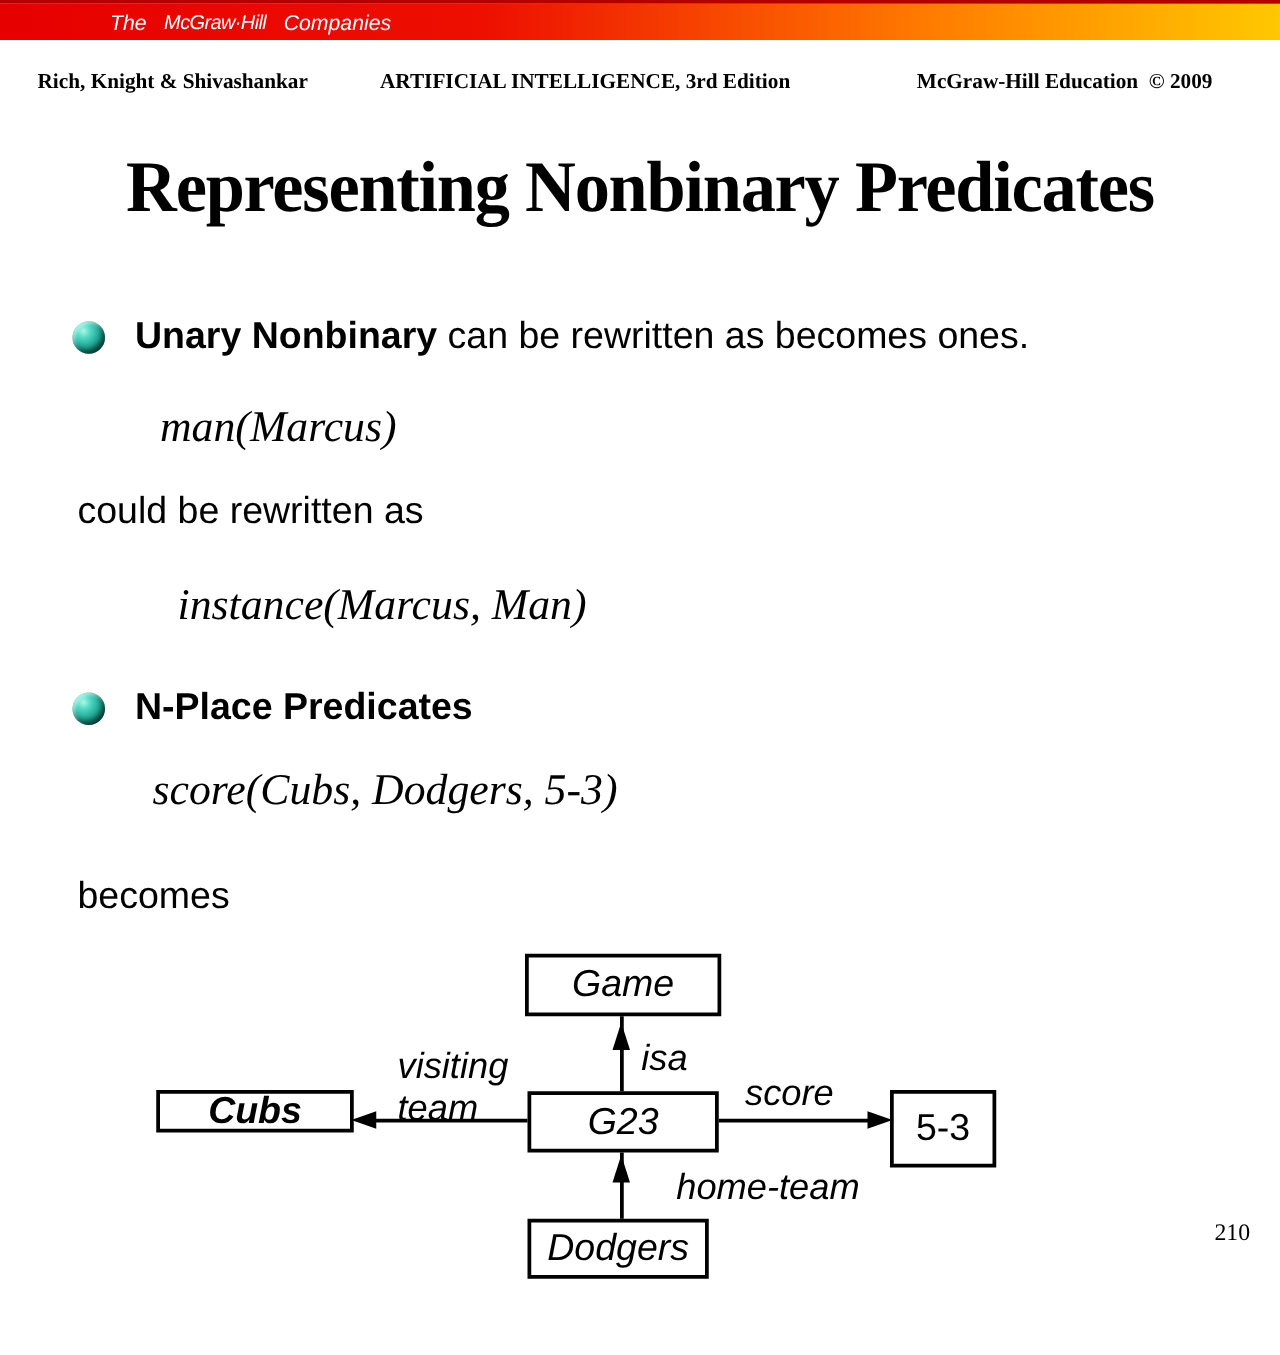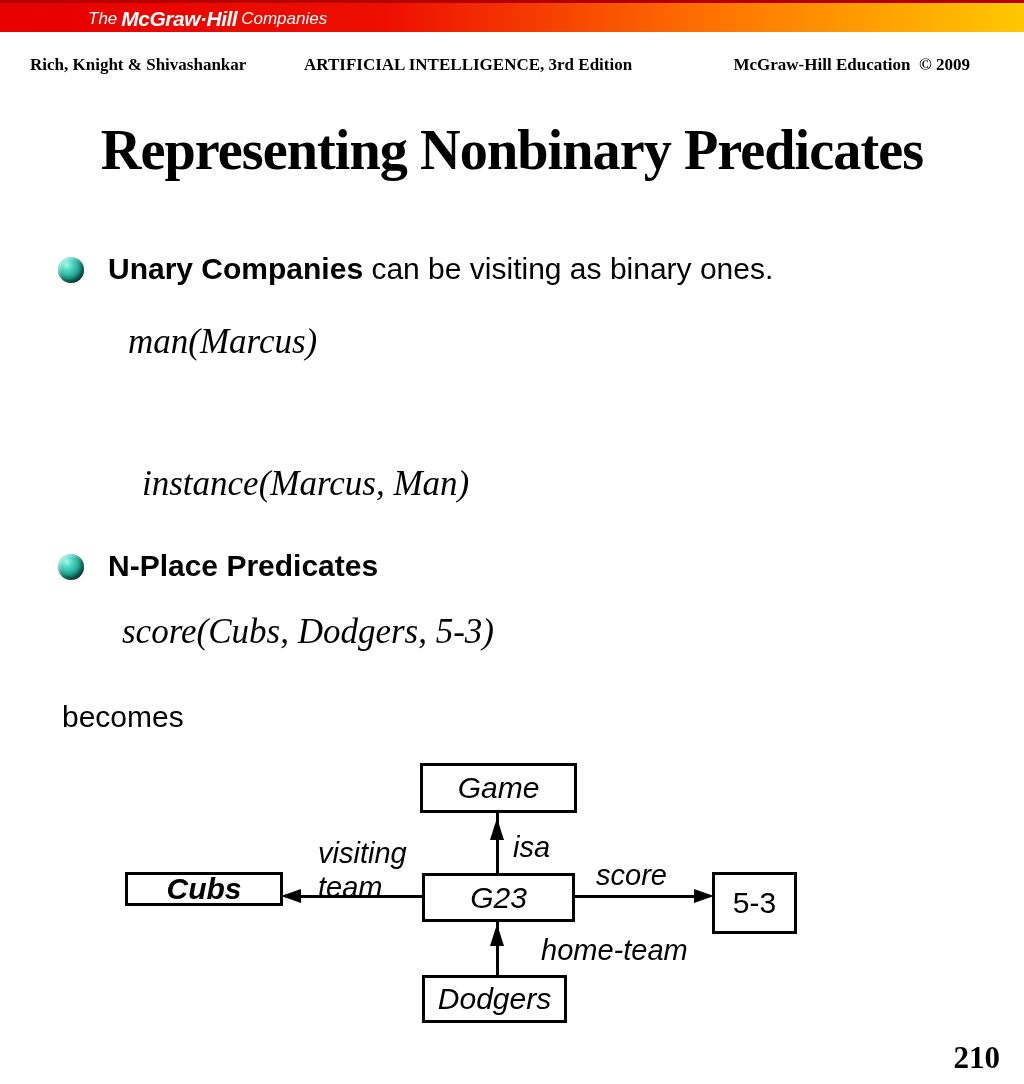--- a/index.html
+++ b/index.html
@@ -21,28 +21,28 @@
     width: 1024px; height: 32px;
     background: linear-gradient(to right, #e60000 0%, #ee0f00 38%, #ff7a00 72%, #ffc800 100%);
     border-top: 3px solid #b50000;
   }
   .logo {
     position: absolute;
     left: 88px; top: 3px;
     height: 26px;
     display: flex;
     align-items: center;
-    gap: 4px;
+    gap: 14px;
     color: #ffffff;
     font-family: "Liberation Sans", sans-serif;
     font-style: italic;
     white-space: nowrap;
   }
   .logo .lite { font-size: 17px; font-weight: 400; }
-  .logo .brand { font-size: 21px; font-weight: 700; letter-spacing: -0.5px; }
+  .logo .brand { font-size: 16px; font-weight: 400; letter-spacing: -0.5px; }
 
   
   .hdr {
     position: absolute;
     top: 55px;
     font-family: "Liberation Serif", serif;
     font-weight: 700;
     font-size: 17px;
     white-space: pre;
   }
@@ -137,24 +137,24 @@
     line-height: 34px;
     white-space: nowrap;
   }
   .lbl-visiting { left: 318px; top: 836px; }
   .lbl-isa      { left: 513px; top: 830px; }
   .lbl-score    { left: 596px; top: 858px; }
   .lbl-home     { left: 513px; top: 933px; margin-left: 28px; }
 
   .page-num {
     position: absolute;
-    right: 24px; top: 1040px;
-    font-family: "Liberation Serif", serif;
-    font-weight: 700;
-    font-size: 31px;
+    right: 24px; top: 976px;
+    font-family: "Liberation Serif", serif;
+    font-weight: 400;
+    font-size: 19px;
   }
 </style>
 </head>
 <body>
 
 <div class="slide">
 
   <div class="topbar">
     <div class="logo">
       <span class="lite">The</span>
@@ -163,24 +163,25 @@
     </div>
   </div>
 
   <div class="hdr hdr-left">Rich, Knight &amp; Shivashankar</div>
   <div class="hdr hdr-center">ARTIFICIAL INTELLIGENCE, 3rd Edition</div>
   <div class="hdr hdr-right">McGraw-Hill Education  © 2009</div>
 
   <div class="title">Representing Nonbinary Predicates</div>
 
   <div class="gem gem1"></div>
-  <div class="body-sans bullet1"><b>Unary Companies</b><span> can be visiting as binary ones.</span></div>
+  <div class="body-sans bullet1"><b>Unary Nonbinary</b><span> can be rewritten as becomes ones.</span></div>
 
   <div class="math math1">man(Marcus)</div>
 
+  <div class="body-sans text1">could be rewritten as</div>
 
   <div class="math math2">instance(Marcus, Man)</div>
 
   <div class="gem gem2"></div>
   <div class="body-sans bullet2">N-Place Predicates</div>
 
   <div class="math math3">score(Cubs, Dodgers, 5-3)</div>
 
   <div class="body-sans text2">becomes</div>
 

